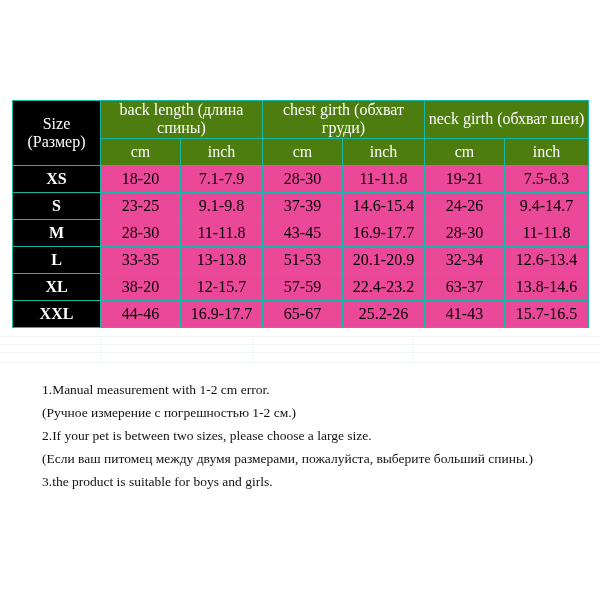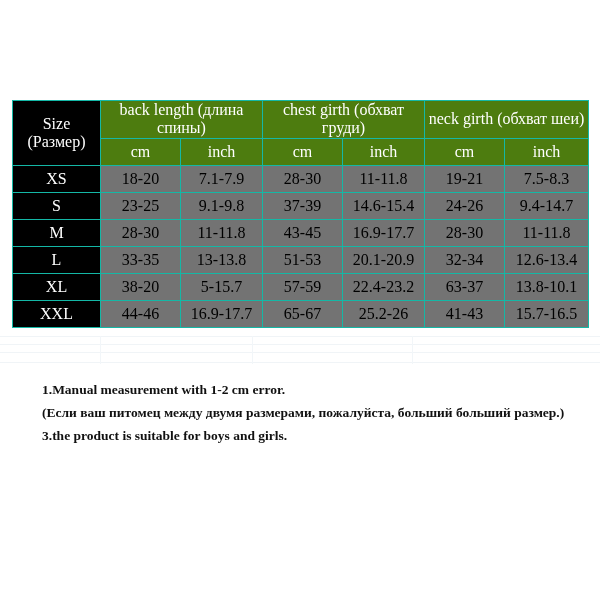--- a/index.html
+++ b/index.html
@@ -49,25 +49,25 @@
   .hdr-group {
     height: 26px;
   }
   .hdr-unit {
     height: 26px;
     font-size: 12px;
   }
   .size-label-cell {
     background: #000000;
     color: #ffffff;
-    font-weight: normal;
+    font-weight: bold;
     font-size: 12.5px;
   }
   .data-cell {
-    background: #737373;
+    background: #ec4899;
     color: #000000;
     border: 1px solid #000000;
     font-size: 12.5px;
   }
   .corner-cell {
     background: #000000;
     color: #ffffff;
     font-size: 12.5px;
     line-height: 1.4;
   }
@@ -75,21 +75,20 @@
     position: absolute;
     left: 42px;
     top: 378px;
     width: 520px;
     color: #111111;
     font-size: 13.5px;
     line-height: 23px;
   }
   .notes div {
     white-space: nowrap;
-    font-weight: bold;
   }
   
   .hairline {
     position: absolute;
     left: 0;
     width: 600px;
     height: 1px;
     background: #f0f4f7;
   }
   .vline {
@@ -176,38 +175,40 @@
           <td class="data-cell">33-35</td>
           <td class="data-cell">13-13.8</td>
           <td class="data-cell">51-53</td>
           <td class="data-cell">20.1-20.9</td>
           <td class="data-cell">32-34</td>
           <td class="data-cell">12.6-13.4</td>
         </tr>
         <tr>
           <td class="size-label-cell">XL</td>
           <td class="data-cell">38-20</td>
-          <td class="data-cell">5-15.7</td>
+          <td class="data-cell">12-15.7</td>
           <td class="data-cell">57-59</td>
           <td class="data-cell">22.4-23.2</td>
           <td class="data-cell">63-37</td>
-          <td class="data-cell">13.8-10.1</td>
+          <td class="data-cell">13.8-14.6</td>
         </tr>
         <tr>
           <td class="size-label-cell">XXL</td>
           <td class="data-cell">44-46</td>
           <td class="data-cell">16.9-17.7</td>
           <td class="data-cell">65-67</td>
           <td class="data-cell">25.2-26</td>
           <td class="data-cell">41-43</td>
           <td class="data-cell">15.7-16.5</td>
         </tr>
       </tbody>
     </table>
   </div>
 
   <div class="notes">
     <div>1.Manual measurement with 1-2 cm error.</div>
-    <div>(Если ваш питомец между двумя размерами, пожалуйста, больший больший размер.)</div>
+    <div>(Ручное измерение с погрешностью 1-2 см.)</div>
+    <div>2.If your pet is between two sizes, please choose a large size.</div>
+    <div>(Если ваш питомец между двумя размерами, пожалуйста, выберите больший спины.)</div>
     <div>3.the product is suitable for boys and girls.</div>
   </div>
 
 </div>
 
 </body></html>

